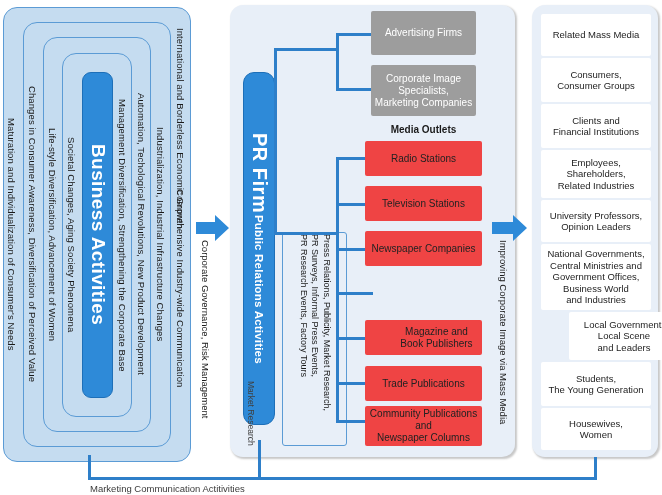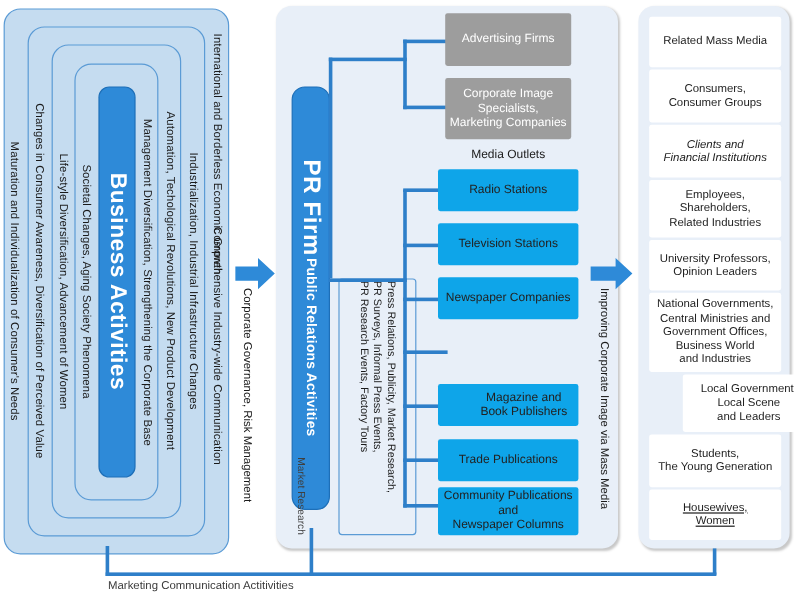--- a/index.html
+++ b/index.html
@@ -117,21 +117,21 @@
     border-radius: 2px;
     font-size: 10px;
     line-height: 12px;
     padding: 2px;
   }
   .node.gray {
     background: #9d9d9d;
     color: #ffffff;
   }
   .node.blue {
-    background: #0ea5e9;
+    background: #ef4444;
     color: #222222;
   }
   .media-outlets-label {
     font-size: 10px;
     color: #1a1a1a;
     font-weight: normal;
   }
 
   
   .conn { background: #2e7fc9; position: absolute; }
@@ -252,21 +252,21 @@
 
   <div class="abs node gray ctr" style="left:371px; top:11px; width:105px; height:44px;">
     <span style="white-space:pre-line;">Advertising Firms</span>
   </div>
   <div class="abs node gray ctr" style="left:371px; top:65px; width:105px; height:51px;">
     <span style="white-space:pre-line;">Corporate Image
 Specialists,
 Marketing Companies</span>
   </div>
 
-  <div class="abs ctr media-outlets-label" style="left:371px; top:118px; width:105px; height:22px;">
+  <div class="abs ctr media-outlets-label" style="left:371px; top:118px; width:105px; height:22px;font-weight:bold;">
     <span>Media Outlets</span>
   </div>
 
   <div class="abs node blue ctr" style="left:365px; top:141px; width:117px; height:35px;">
     <span style="white-space:pre-line;">Radio Stations</span>
   </div>
   <div class="abs node blue ctr" style="left:365px; top:186px; width:117px; height:35px;">
     <span style="white-space:pre-line;">Television Stations</span>
   </div>
   <div class="abs node blue ctr" style="left:365px; top:231px; width:117px; height:35px;">
@@ -294,21 +294,21 @@
 
   <div class="abs panel-right" style="left:532px; top:5px; width:126px; height:452px;"></div>
 
   <div class="abs rnode ctr" style="left:541px; top:14px; width:110px; height:42px;">
     <span style="white-space:pre-line;">Related Mass Media</span>
   </div>
   <div class="abs rnode ctr" style="left:541px; top:58px; width:110px; height:44px;">
     <span style="white-space:pre-line;">Consumers,
 Consumer Groups</span>
   </div>
-  <div class="abs rnode ctr" style="left:541px; top:104px; width:110px; height:44px;font-style:italic;">
+  <div class="abs rnode ctr" style="left:541px; top:104px; width:110px; height:44px;">
     <span style="white-space:pre-line;">Clients and
 Financial Institutions</span>
   </div>
   <div class="abs rnode ctr" style="left:541px; top:150px; width:110px; height:48px;">
     <span style="white-space:pre-line;">Employees,
 Shareholders,
 Related Industries</span>
   </div>
   <div class="abs rnode ctr" style="left:541px; top:200px; width:110px; height:42px;">
     <span style="white-space:pre-line;">University Professors,
@@ -324,21 +324,21 @@
   <div class="abs rnode ctr" style="left:541px; top:312px; width:110px; height:48px;margin-left:28px;">
     <span style="white-space:pre-line;">Local Government,
 Local Scene
 and Leaders</span>
   </div>
   <div class="abs rnode ctr" style="left:541px; top:362px; width:110px; height:44px;">
     <span style="white-space:pre-line;">Students,
 The Young Generation</span>
   </div>
   <div class="abs rnode ctr" style="left:541px; top:408px; width:110px; height:42px;">
-    <span style="white-space:pre-line;text-decoration:underline;">Housewives,
+    <span style="white-space:pre-line;">Housewives,
 Women</span>
   </div>
 
   <div class="loop" style="left:594px; top:457px; width:3px; height:22px;"></div>
   <div class="loop" style="left:88px; top:477px; width:509px; height:3px;"></div>
 
   <div class="loop" style="left:88px; top:455px; width:3px; height:25px;"></div>
 
   <div class="loop" style="left:258px; top:440px; width:3px; height:40px;"></div>
 

